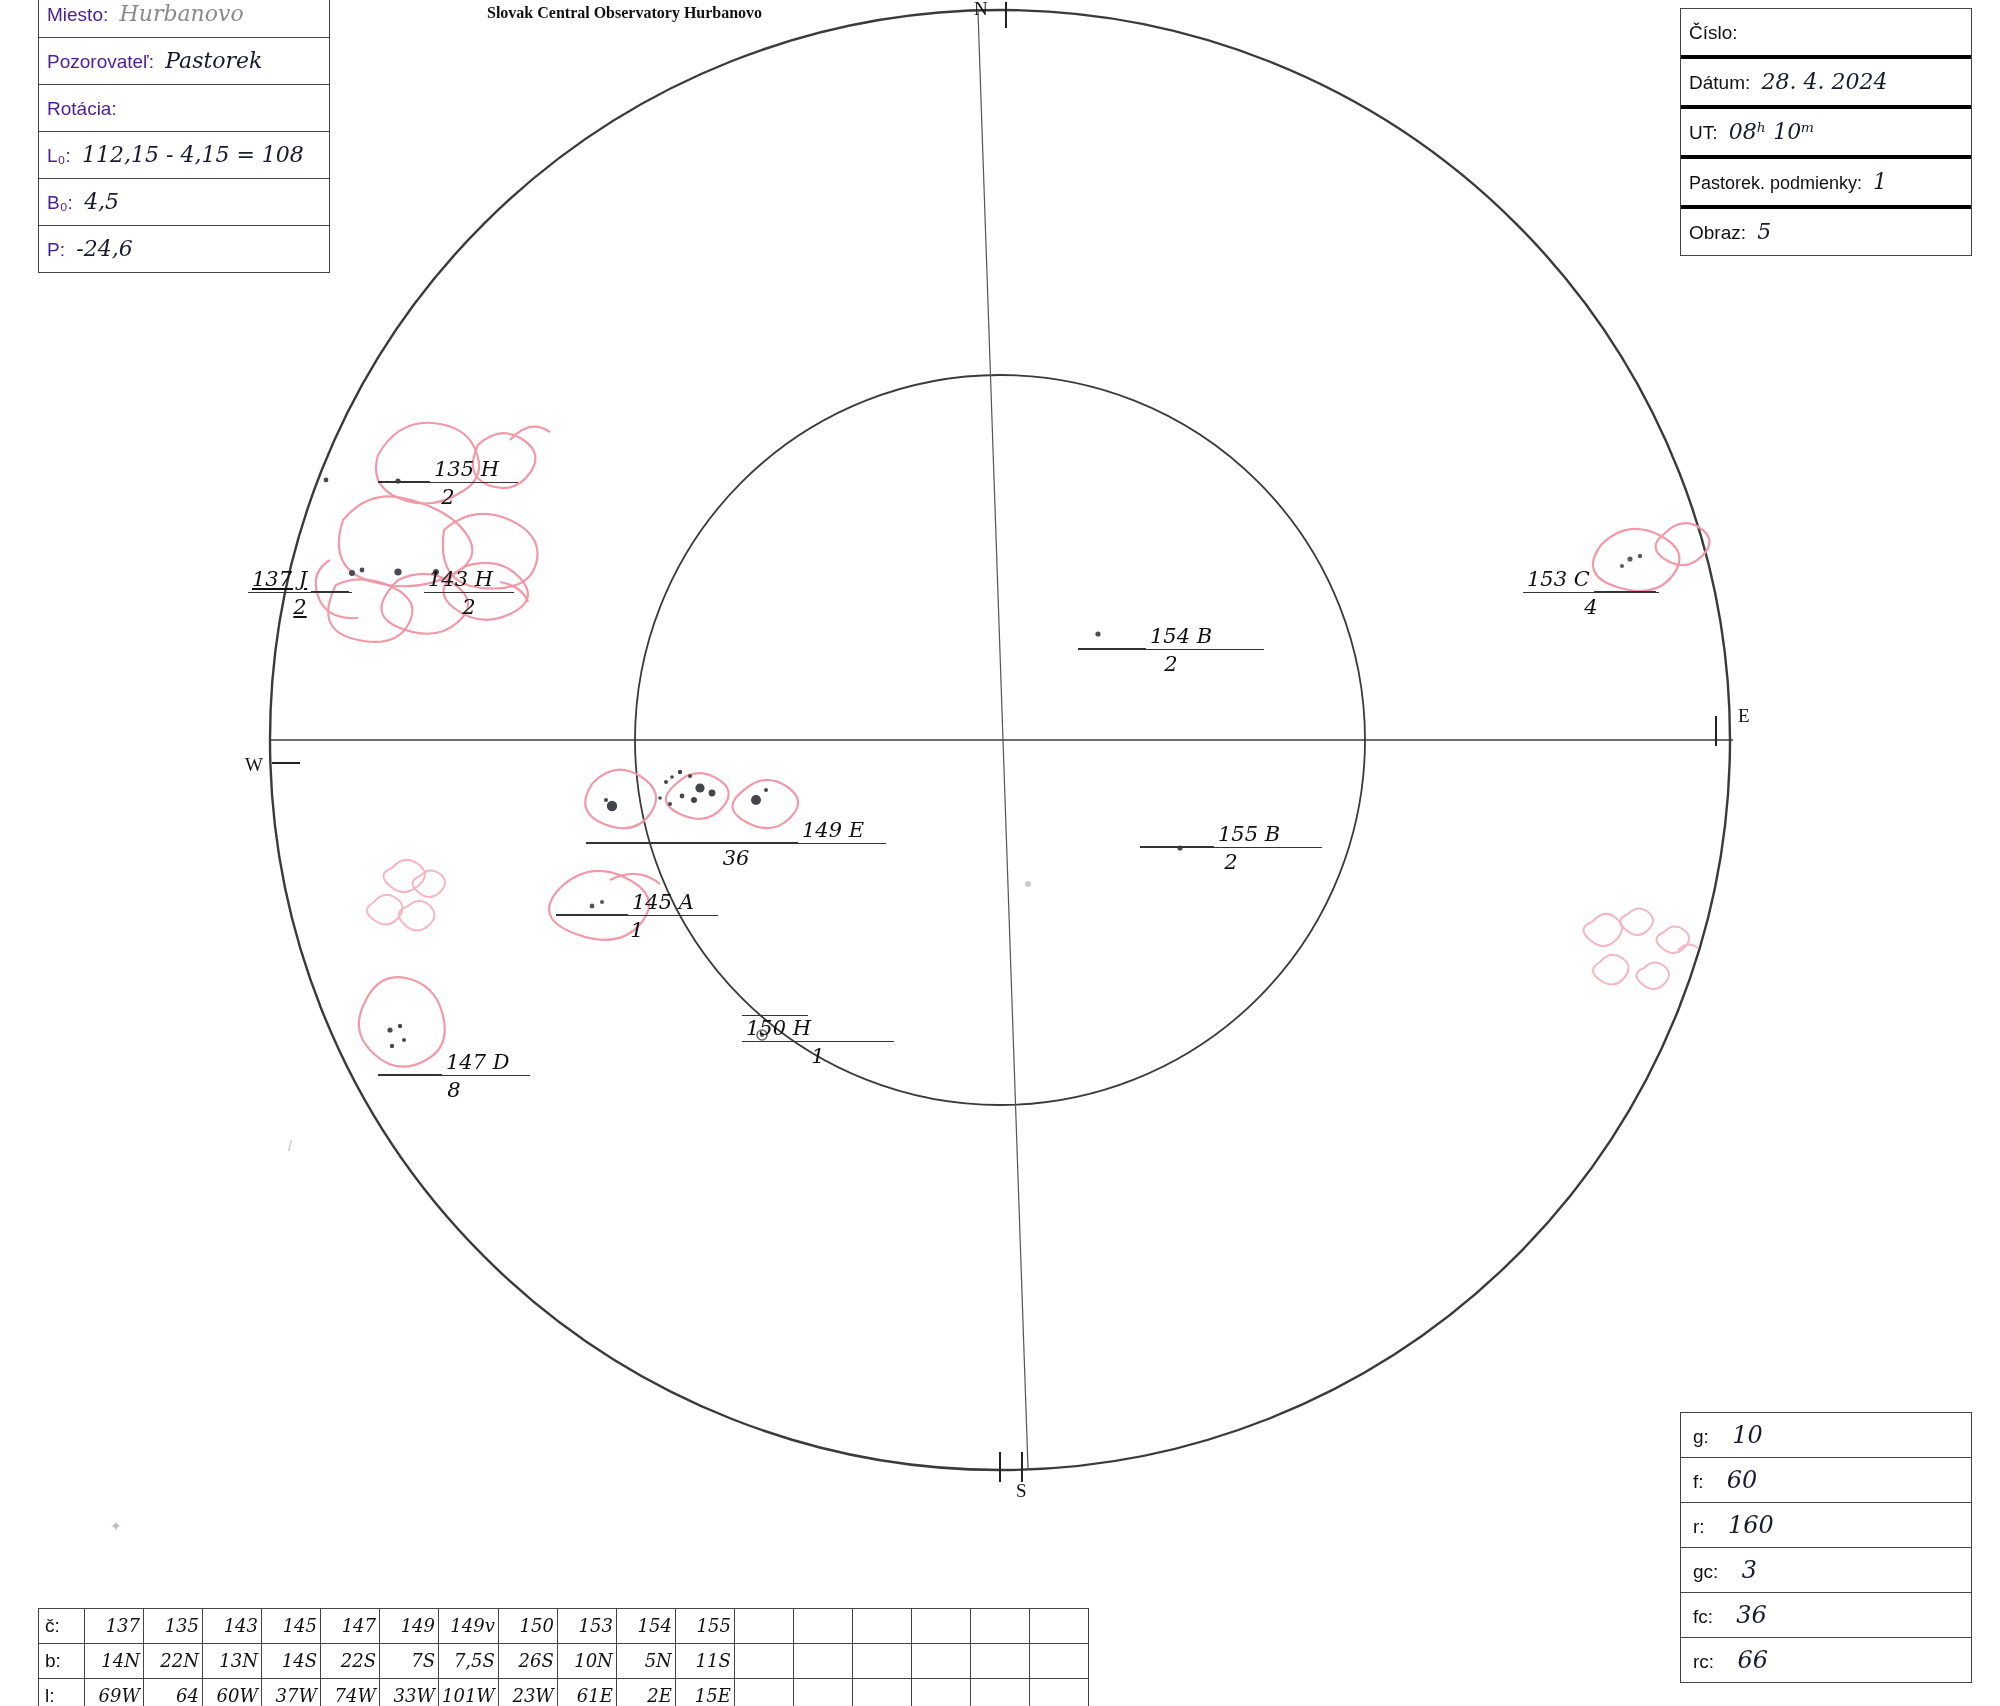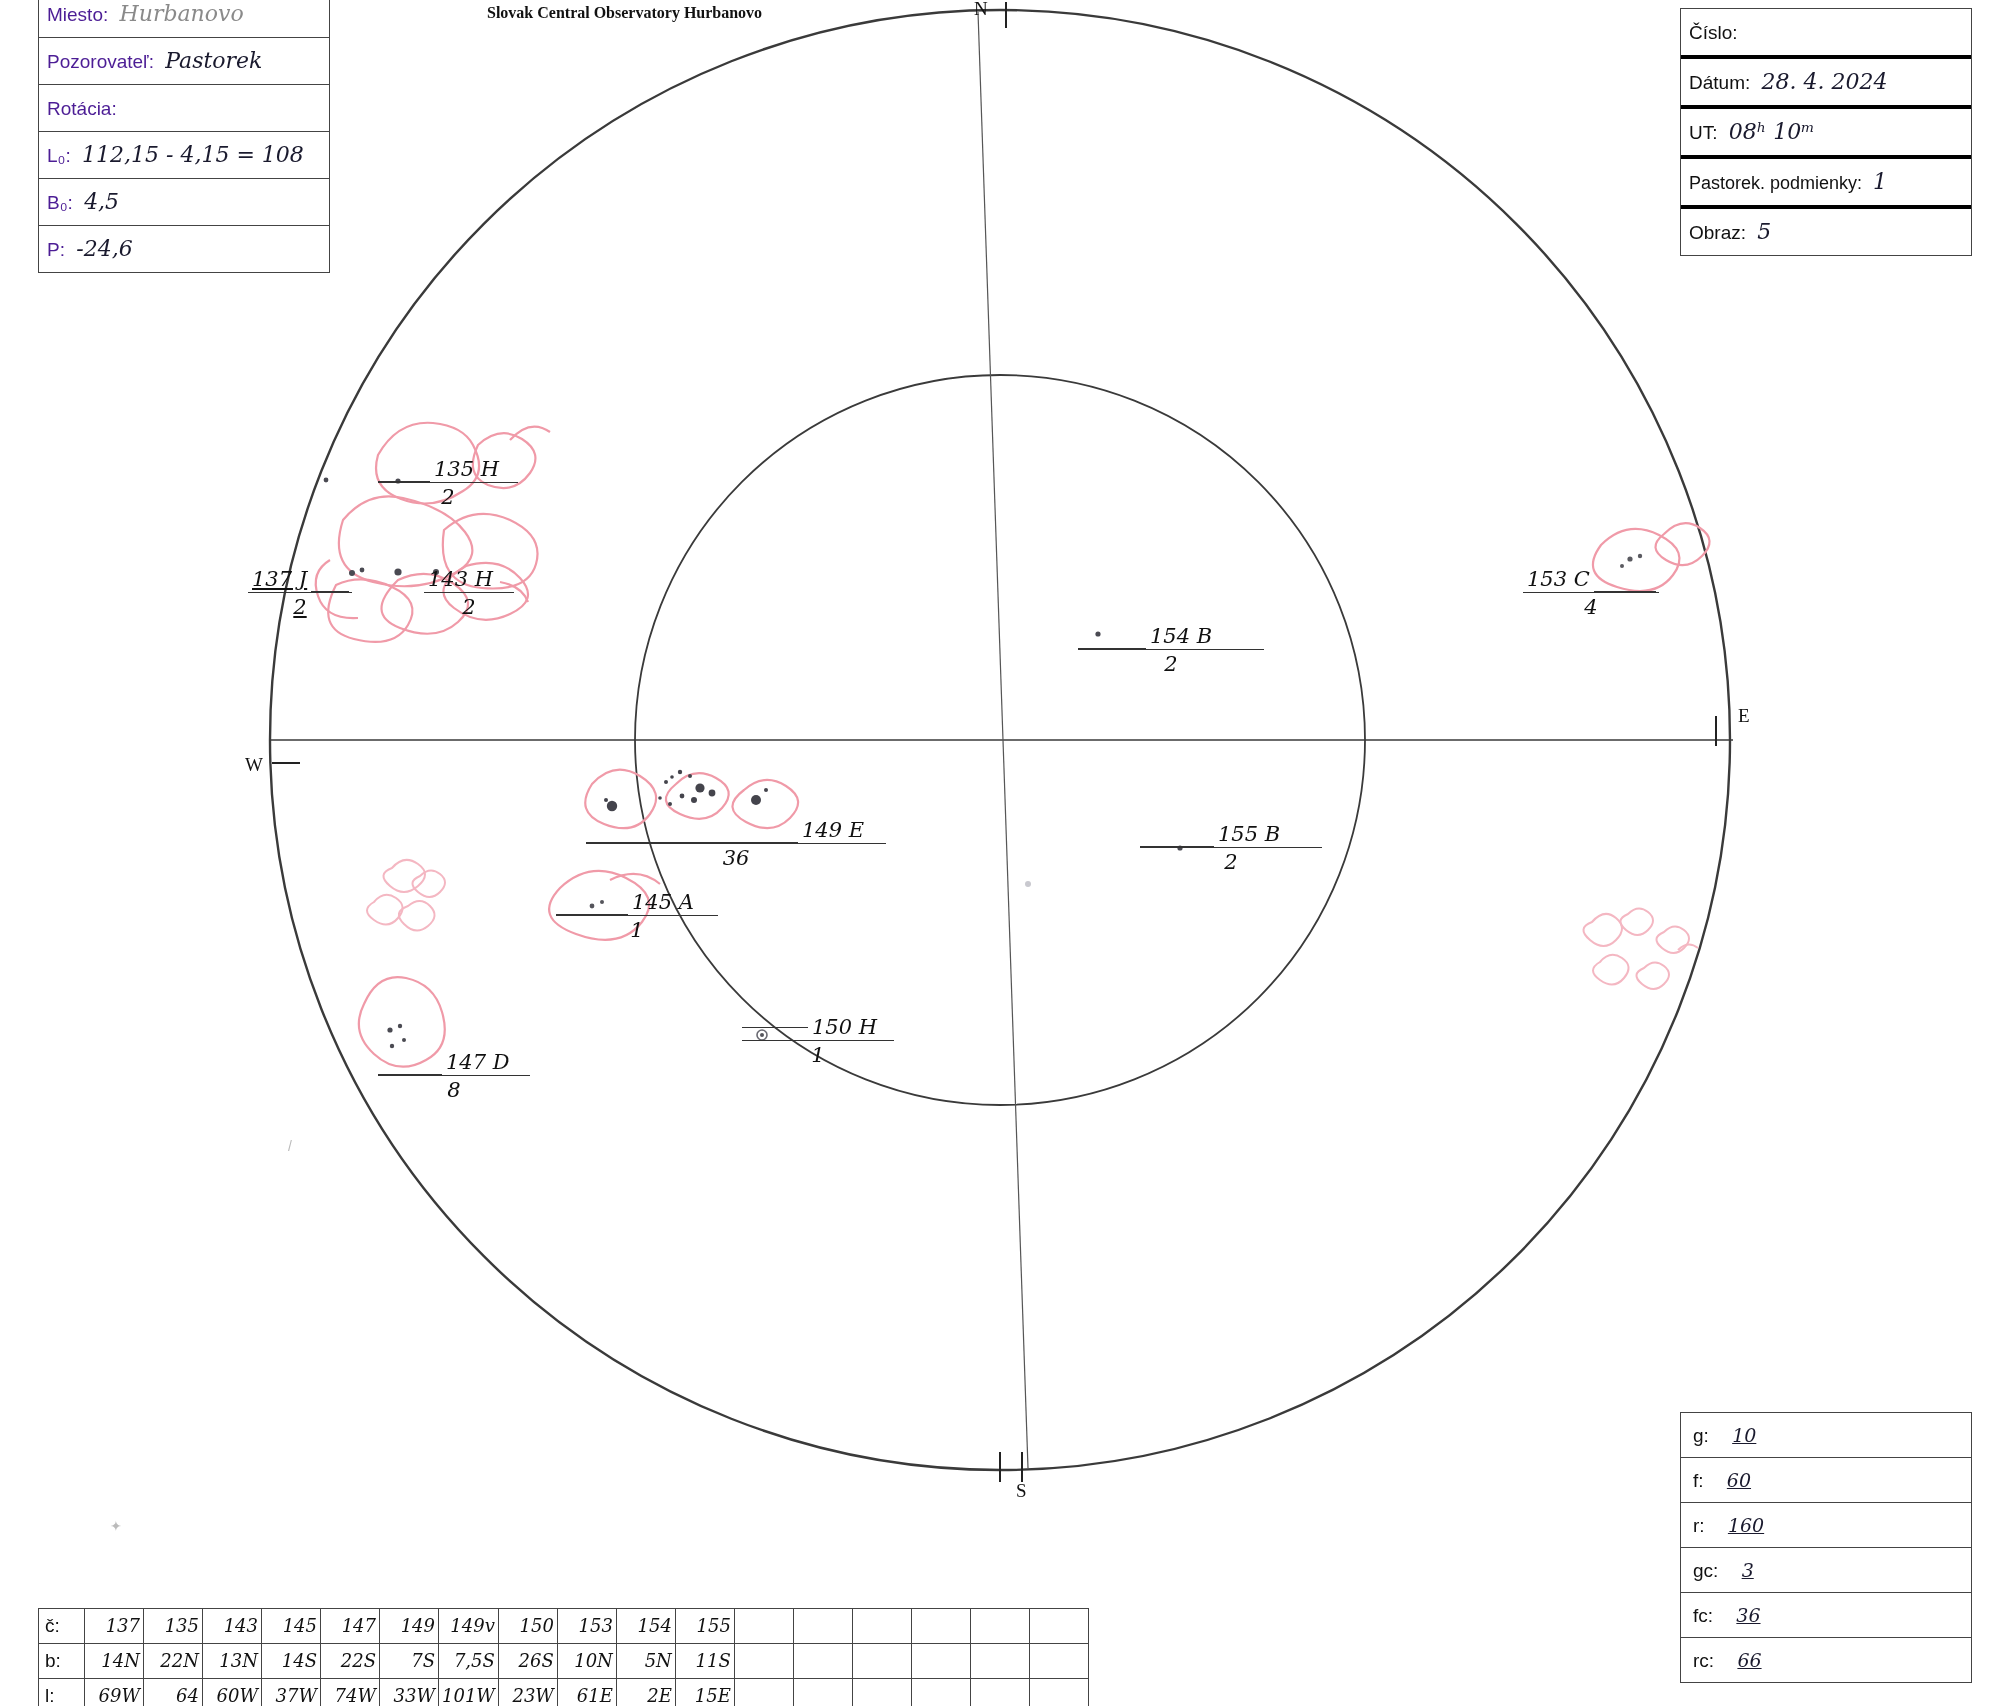--- a/index.html
+++ b/index.html
@@ -37,21 +37,21 @@
   #right-table .val{font-size:22px;margin-left:6px;}
   
   #results-table{
     position:absolute;left:1680px;top:1412px;width:290px;border:1px solid #444;
   }
   #results-table .row{
     border-bottom:1px solid #444;height:44px;line-height:44px;
     padding-left:12px;font-size:19px;white-space:nowrap;
   }
   #results-table .row:last-child{border-bottom:none;}
-  #results-table .val{font-size:19px;margin-left:18px;text-decoration:underline;}
+  #results-table .val{font-size:24px;margin-left:18px;}
   
   #disk-wrap{position:absolute;left:0;top:0;width:2000px;height:1706px;pointer-events:none;}
   
   .grp{position:absolute;white-space:nowrap;}
   .grp .name{
     font-family:"DejaVu Serif",serif;font-style:italic;font-size:21px;
     display:inline-block;padding:0 4px 1px 4px;
   }
   .grp .bar{border-top:1.4px solid #333;height:0;}
   .grp .cnt{
@@ -351,21 +351,21 @@
 <div class="grp" style="left:556px;top:890px;width:166px;">
   <div style="display:flex;align-items:flex-end;">
     <span class="lead" style="width:72px;"></span>
     <span class="name">145 A</span>
   </div>
   <div class="bar" style="width:162px;"></div>
   <span class="cnt" style="width:162px;">1</span>
 </div>
 
 <div class="grp" style="left:742px;top:1015px;width:160px;">
-  <div style="display:flex;align-items:center;">
+  <div style="display:flex;align-items:flex-start;flex-direction:column;">
     <span class="lead" style="width:66px;"></span>
     <span class="name">150 H</span>
   </div>
   <div class="bar" style="width:152px;"></div>
   <span class="cnt" style="width:152px;">1</span>
 </div>
 
 <div class="grp" style="left:378px;top:1050px;width:160px;">
   <div style="display:flex;align-items:flex-end;">
     <span class="lead" style="width:64px;"></span>

